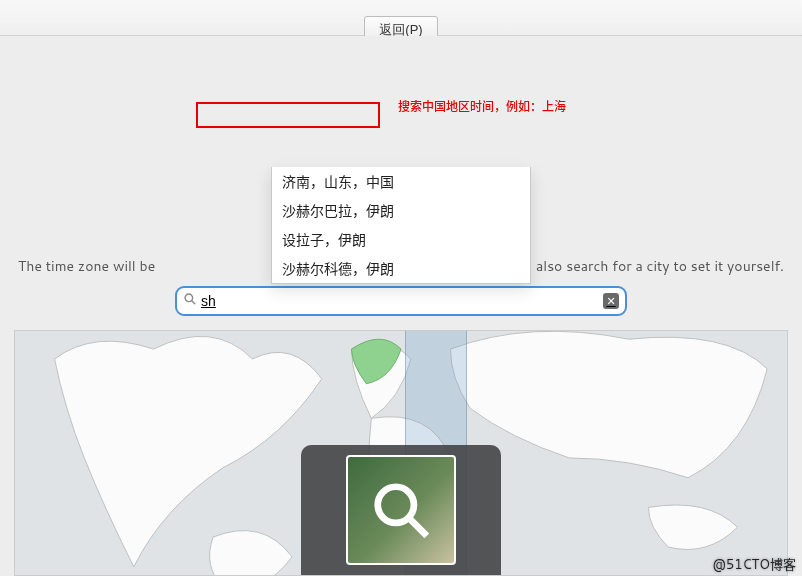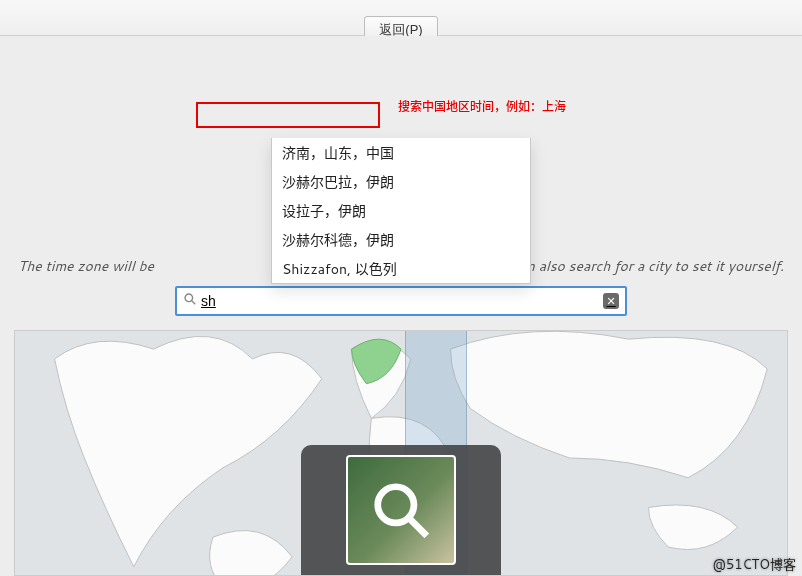--- a/index.html
+++ b/index.html
@@ -26,33 +26,33 @@
     font-size: 13px; color:#333;
     cursor: pointer;
   }
   .btn.disabled { color:#a5a5a5; background:linear-gradient(#f5f5f5,#eee); }
   .content {
     position: relative; height: calc(100% - 36px);
     background: #ededed;
   }
   .hint {
     position: absolute; top: 220px; left: 0; right: 0;
-    font-size: 14px; color: #555; font-style: italic;
+    font-size: 14px; color: #555;
   }
   .hint span.left { float:left; margin-left:18px; }
   .hint span.right { float:right; margin-right:18px;}
   .search-wrap {
     position: absolute; top: 250px; left: 50%; transform: translateX(-50%);
     width: 452px;
   }
   .search-box {
     display:flex; align-items:center;
     background:#fff;
     border:2px solid #4a8fda;
-    border-radius:2px;
+    border-radius:9px;
     padding:2px 6px;
     height: 30px;
     text-decoration: underline;
   }
   .search-box .mag { color:#888; margin-right:4px; font-size:14px;}
   .search-box input {
     flex:1; border:none; outline:none; font-size:14px; background:transparent;
   }
   .search-box .clear {
     width:16px; height:16px; border-radius:3px; background:#6a6a6a;
@@ -129,21 +129,20 @@
     <span class="left">The time zone will be</span>
     <span class="right">You can also search for a city to set it yourself.</span>
   </div>
 
   <div class="search-wrap">
     <div class="dropdown" id="dropdown">
         <div class="item">济南，山东，中国</div>
         <div class="item">沙赫尔巴拉，伊朗</div>
         <div class="item">设拉子，伊朗</div>
         <div class="item">沙赫尔科德，伊朗</div>
-        <div class="item">Shizzafon, 以色列</div>
       </div>
     <div class="search-box">
       <span class="mag">
         <svg width="14" height="14" viewBox="0 0 24 24" fill="none" stroke="#888" stroke-width="2.4">
             <circle cx="10" cy="10" r="6.5"></circle>
             <line x1="15" y1="15" x2="21" y2="21"></line>
           </svg>
       </span>
       <input type="text" value="sh" style="">
       <span class="clear">✕</span>

